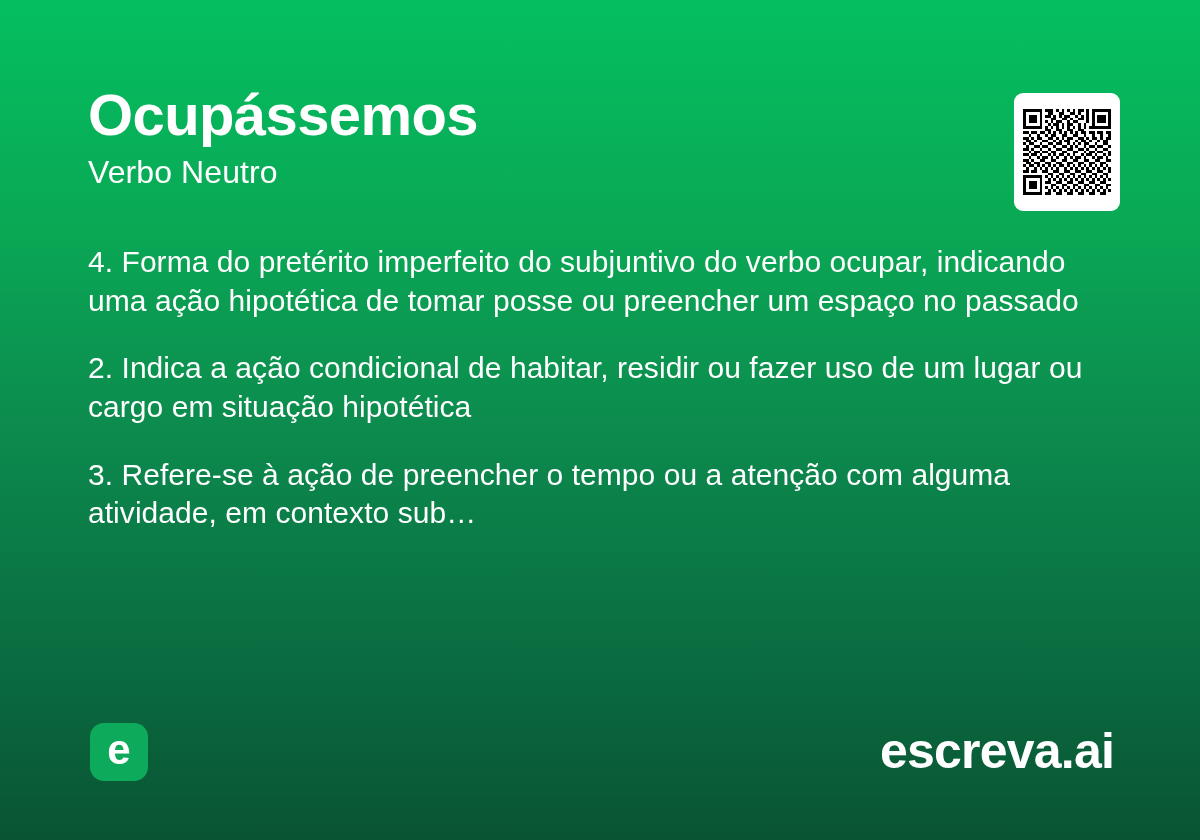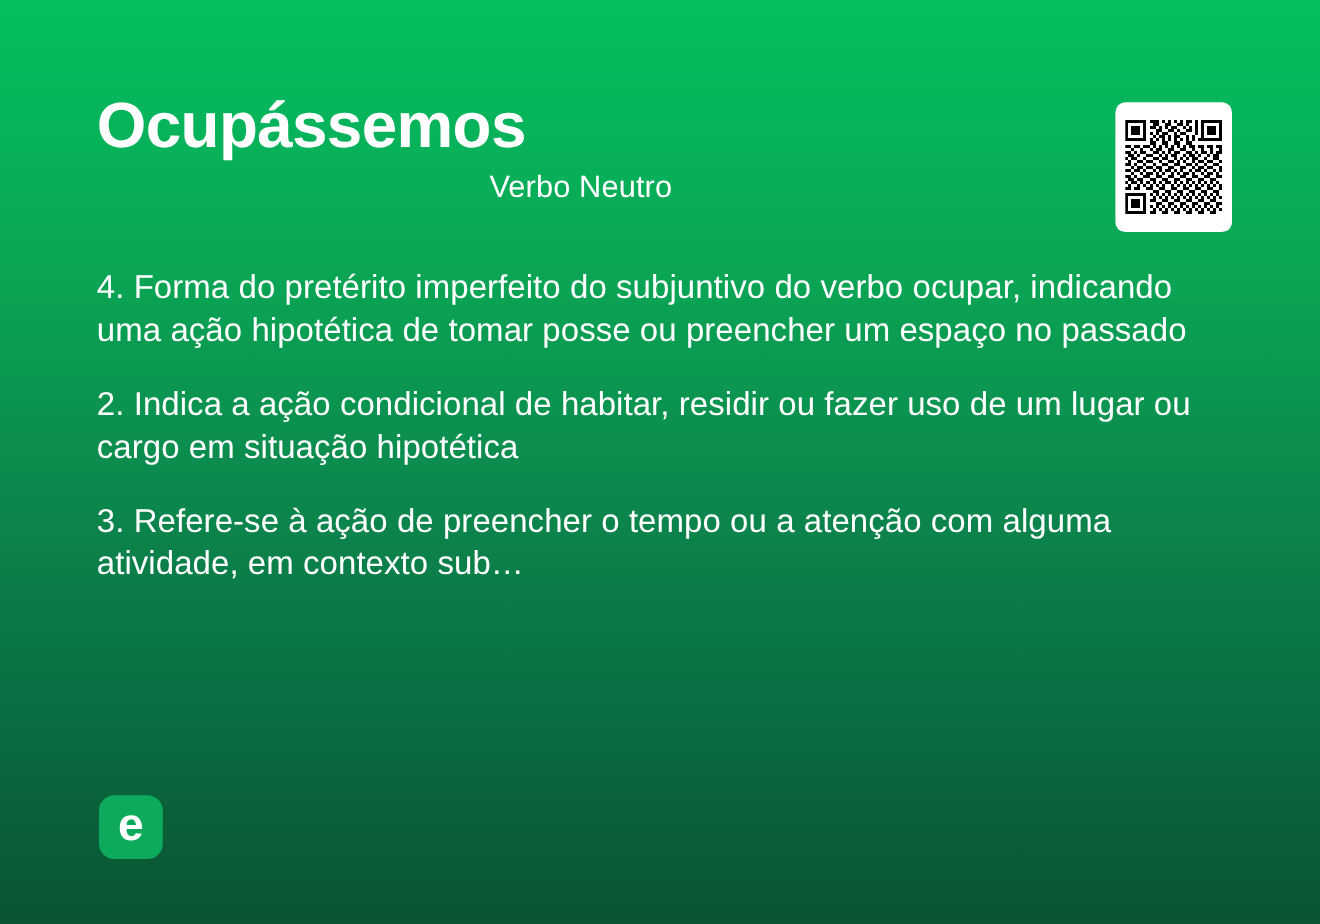--- a/index.html
+++ b/index.html
@@ -39,26 +39,25 @@
   .word-title {
     margin: 0;
     font-size: 58px;
     font-weight: bold;
     line-height: 1.06;
     letter-spacing: -0.6px;
     color: #ffffff;
   }
   .word-class {
     margin: 8px 0 0 0;
-    font-size: 28px;
+    font-size: 32px;
     font-weight: normal;
     line-height: 1.2;
     color: #ffffff;
     letter-spacing: 0.1px;
-    text-align: center;
   }
 
   
   .qr-frame {
     position: absolute;
     right: 80px;
     top: 93px;
     width: 106px;
     height: 118px;
     background: #ffffff;
@@ -656,14 +655,15 @@
   <div class="definitions">
     <p class="definition">4. Forma do pretérito imperfeito do subjuntivo do verbo ocupar, indicando uma ação hipotética de tomar posse ou preencher um espaço no passado</p>
     <p class="definition">2. Indica a ação condicional de habitar, residir ou fazer uso de um lugar ou cargo em situação hipotética</p>
     <p class="definition">3. Refere-se à ação de preencher o tempo ou a atenção com alguma atividade, em contexto sub…</p>
   </div>
 
   <div class="footer-logo">
     <span>e</span>
   </div>
 
+  <div class="footer-brand">escreva.ai</div>
 
 </div>
 
 </body></html>

